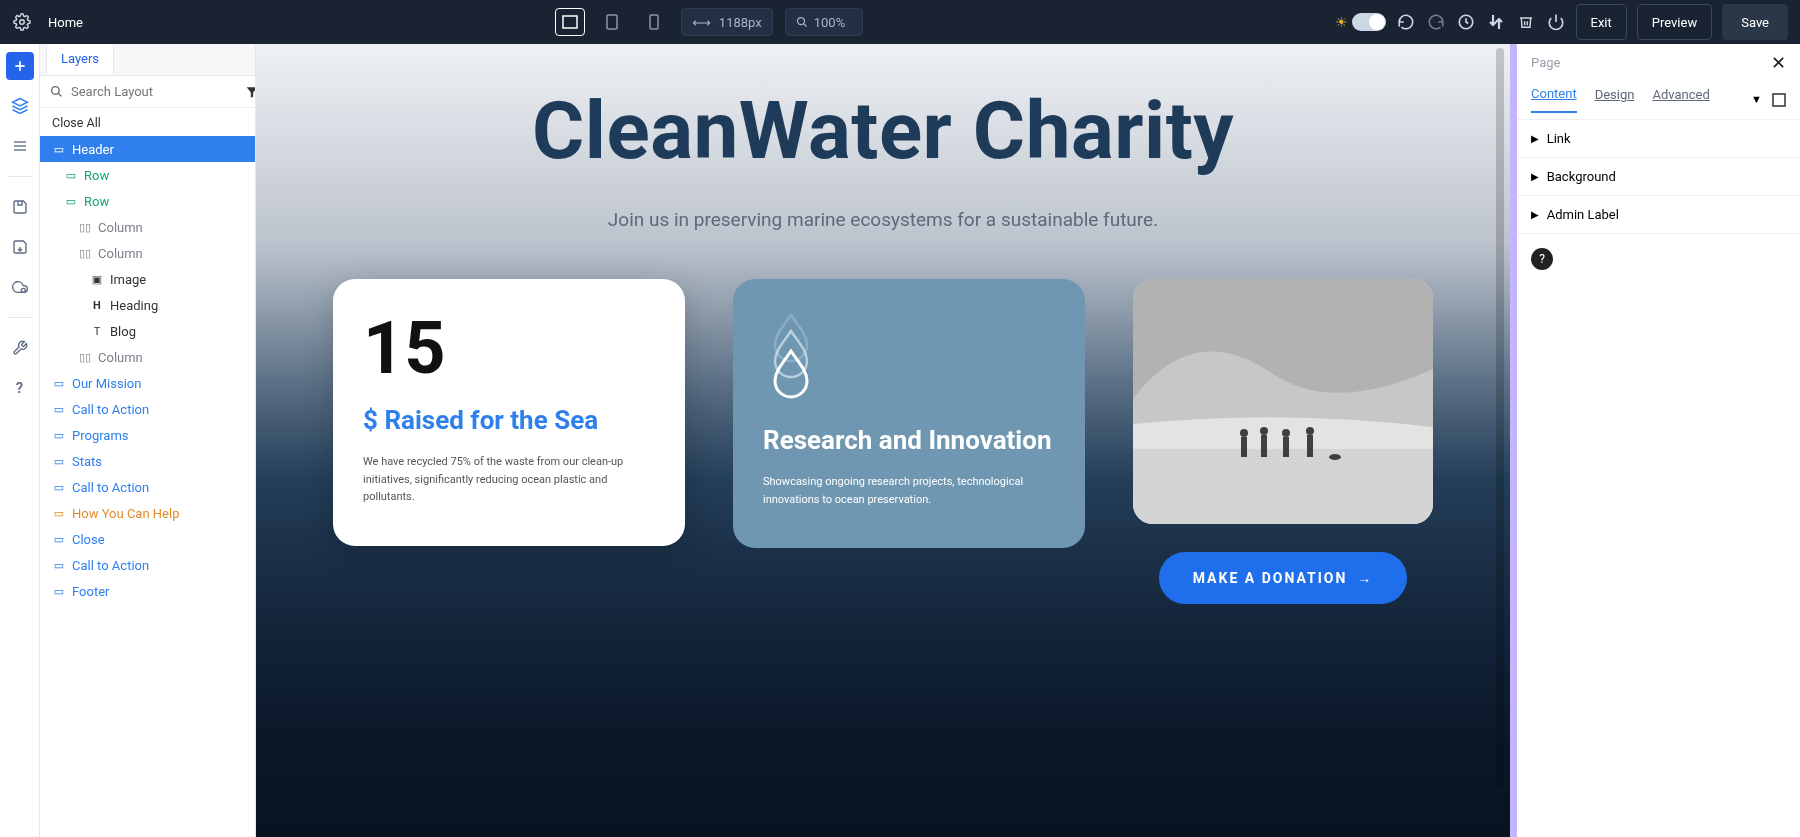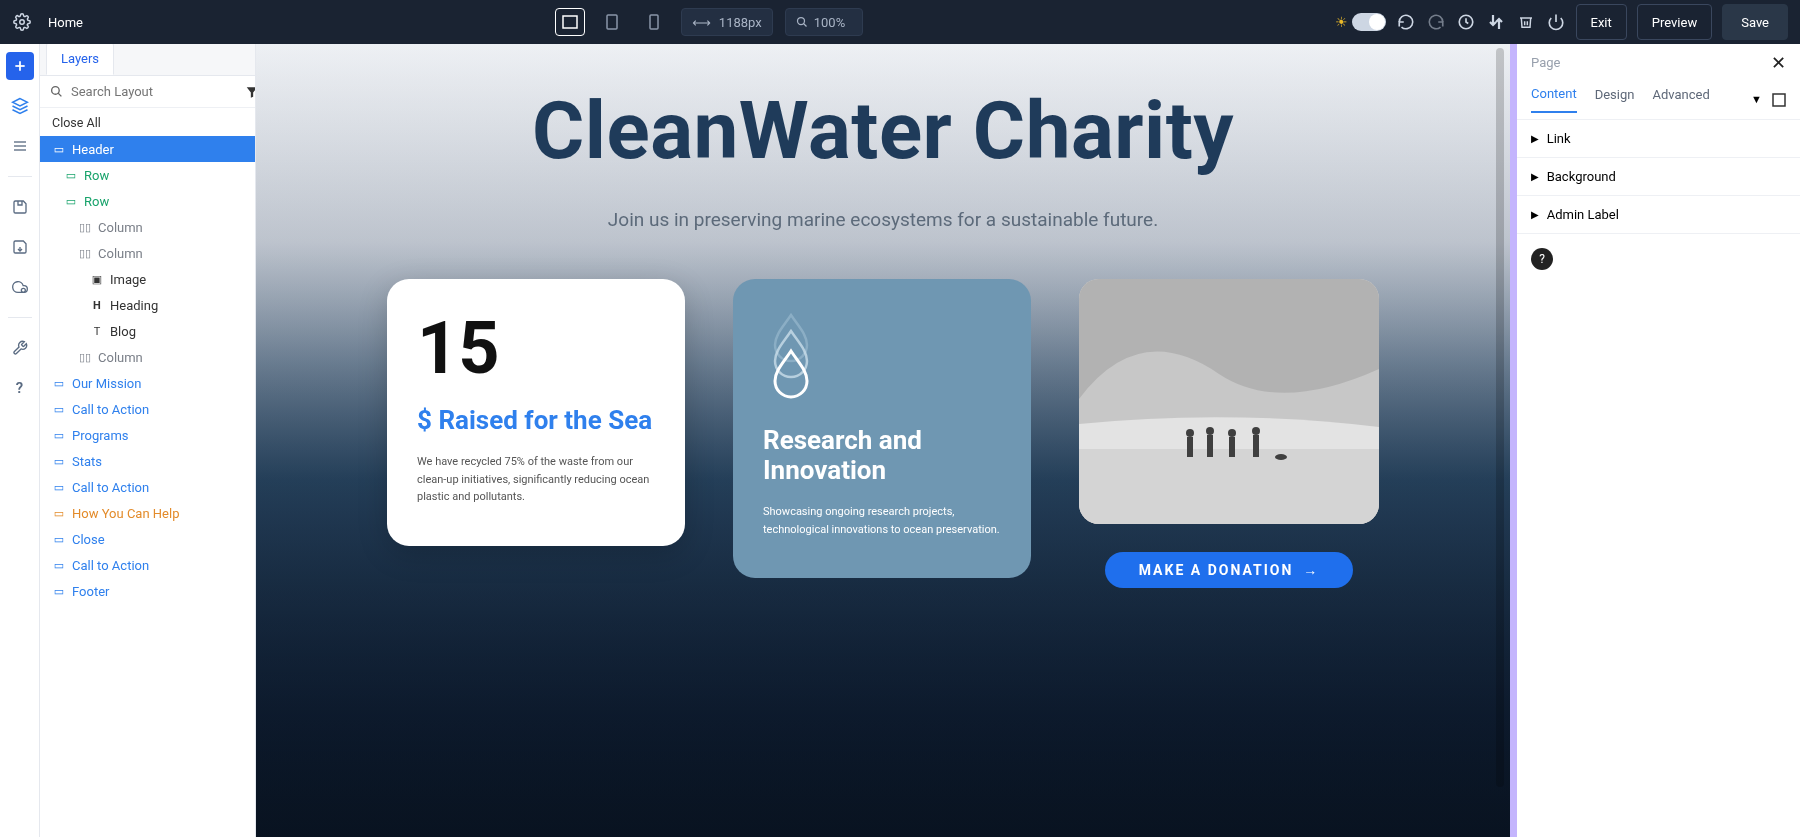--- a/index.html
+++ b/index.html
@@ -47,42 +47,42 @@
 .indent-1{ padding-left:24px;} .indent-2{padding-left:38px;} .indent-3{padding-left:50px;}
 
 
 .canvas-wrap { flex:1; overflow:hidden; position:relative; display:flex; }
 .canvas { flex:1; position:relative; background: linear-gradient(180deg,#e4e8ee 0%,#c7ced9 25%,#2f506f 55%,#12233b 85%,#0a1522 100%); overflow:hidden;}
 .canvas::before{ content:""; position:absolute; inset:0; background: linear-gradient(180deg, rgba(255,255,255,0.35), rgba(10,21,34,0.15) 40%, rgba(8,18,32,0.7) 100%); }
 .hero { position:relative; padding:40px 70px 60px; }
 .hero-title { font-size:80px; font-weight:700; color:#1f3b5a; text-align:center; letter-spacing:0.5px; margin-bottom:30px; }
 .hero-sub { text-align:center; color:#5c6a7a; font-size:19px; margin-bottom:48px;}
 .cards { display:flex; justify-content:center; gap:48px; margin-top:14px; align-items:flex-start;}
-.card { width:298px; border-radius:22px; padding:34px 30px 40px; text-align:left;}
+.card { width:352px; border-radius:22px; padding:34px 30px 40px; text-align:left;}
 .card.white { background:#fff; color:#222; box-shadow:0 8px 30px rgba(0,0,0,0.18);}
 .card.blue { background:#6f97b2; color:#fff;}
 .card-num { font-size:72px; font-weight:700; color:#111; line-height:1; margin-bottom:20px;}
 .card-title { font-size:26px; font-weight:700; margin-bottom:18px;}
 .card.white .card-title { color:#2f80ed; }
 .card-text { font-size:11px; line-height:1.6; color:#555;}
 .card.blue .card-text{ color:#fff;}
 .card.blue .card-title{ color:#fff;}
 .drops { display:flex; flex-direction:column; gap:-4px; margin-bottom:22px;}
 .card3 { width:300px; display:flex; flex-direction:column; align-items:center; gap:28px;}
 .photo { width:300px; height:245px; border-radius:20px; background:linear-gradient(180deg,#cfd1d3 0%,#b8bbbe 30%,#8a8e92 50%,#cfd2d5 62%,#dfe1e3 72%,#9a9d9f 100%); filter:grayscale(1) contrast(0.95); position:relative; overflow:hidden;}
-.donation-btn { background:#1f6fed; color:#fff; border:none; height:36px; padding:0 34px; border-radius:26px; font-size:14px; font-weight:700; letter-spacing:2px; display:flex; align-items:center; gap:10px; cursor:pointer;}
+.donation-btn { background:#1f6fed; color:#fff; border:none; height:52px; padding:0 34px; border-radius:26px; font-size:14px; font-weight:700; letter-spacing:2px; display:flex; align-items:center; gap:10px; cursor:pointer;}
 .scrollbar-stub{ position:absolute; right:6px; top:4px; bottom:50px; width:8px; background:rgba(0,0,0,0.18); border-radius:4px;}
 
 
 .rpanel { width:290px; border-left:7px solid #c4b5fd; display:flex; flex-direction:column; font-size:13px;}
 .rp-head { display:flex; justify-content:space-between; align-items:center; height:36px; padding:0 14px; color:#98a0ad;}
 .rp-row { display:flex; justify-content:space-between; align-items:center; padding:0 14px; height:40px; border-bottom:1px solid #eef0f4;}
 .preset { border:1px solid #e3e6ec; border-radius:4px; height:26px; padding:0 10px; display:flex; align-items:center; gap:8px; font-size:12px;}
 .rp-tabs { display:flex; gap:18px; padding:0 14px; height:40px; align-items:center; border-bottom:1px solid #eef0f4;}
-.rp-tab { font-size:13px; color:#5e6878; padding-bottom:10px; cursor:pointer;}
+.rp-tab { font-size:13px; color:#5e6878; padding-bottom:10px; cursor:pointer;text-decoration:underline;}
 .rp-tab.active { color:#2f80ed; border-bottom:2px solid #2f80ed;}
 .rp-section { height:38px; display:flex; align-items:center; padding:0 14px; gap:8px; border-bottom:1px solid #eef0f4; cursor:pointer;}
 .chev { font-size:10px;}
 .help { width:22px; height:22px; border-radius:50%; background:#222; color:#fff; display:flex; align-items:center; justify-content:center; font-size:12px; margin:14px; cursor:pointer;}
 .rp-sideicons{ display:flex; gap:10px; margin-left:auto;}
 
 svg { display:block; }
 </style>
 </head>
 <body>

